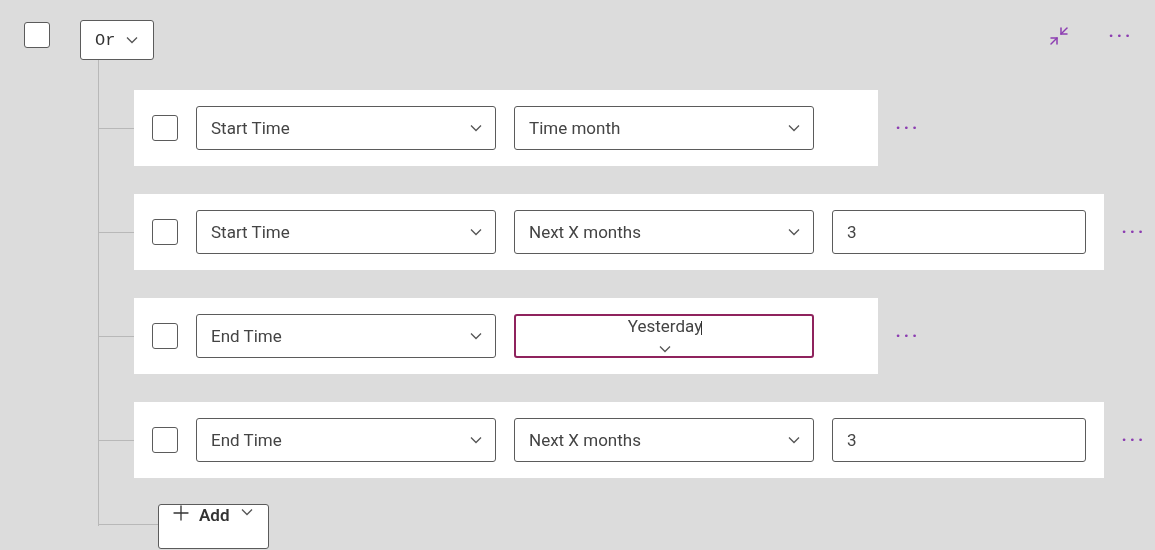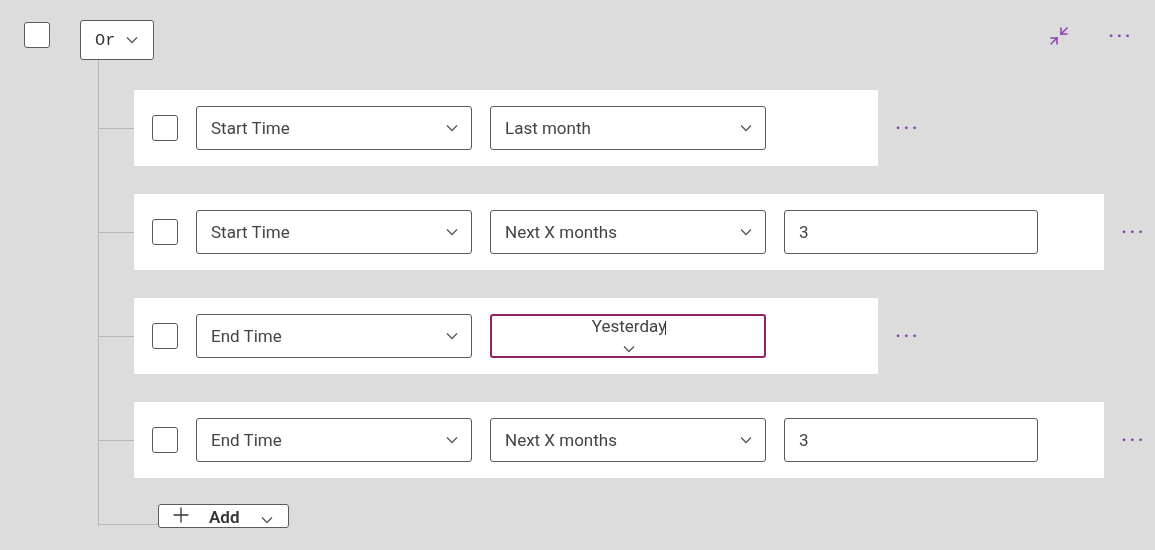--- a/index.html
+++ b/index.html
@@ -85,21 +85,21 @@
     cursor: pointer;
   }
   .dd {
     height: 44px;
     border: 1px solid #5b5b5b;
     border-radius: 3px;
     background: #fff;
     display: flex; align-items: center;
     justify-content: space-between;
     padding: 0 12px 0 14px;
-    width: 276px;
+    width: 300px;
     cursor: pointer;
     color: #444;
   }
   .dd.focused-input {
     border: 2px solid #8f235d;
     flex-direction: column;
   }
   .value-input {
     height: 44px;
     width: 168px;
@@ -115,22 +115,22 @@
     display: flex; align-items: center; justify-content: center;
     width: 32px; height: 32px;
     color: #8c3db1;
     position: absolute;
     left: 100%;
     margin-left: 14px;
     cursor: pointer;
   }
   .add-btn {
     position: absolute;
-    height: 24px;
-    display: flex; align-items: flex-end; gap: 20px;
+    height: 45px;
+    display: flex; align-items: flex-start; gap: 10px;
     padding: 0 14px;
     border: 1px solid #5b5b5b;
     border-radius: 3px;
     background: #fff;
     cursor: pointer;
     color: #333;
   }
 
   
   .chev svg, .collapse-btn svg { display:block; }
@@ -185,21 +185,21 @@
     <div class="check"></div>
     <div class="dd">
       <span>Start Time</span>
       <span class="chev">
         <svg width="14" height="14" viewBox="0 0 14 14">
             <path d="M2 4.5 L7 9.5 L12 4.5" fill="none" stroke="#555" stroke-width="1.3"></path>
           </svg>
       </span>
     </div>
     <div class="dd">
-      <span>Last month</span>
+      <span>Time month</span>
       <span class="chev">
         <svg width="14" height="14" viewBox="0 0 14 14">
             <path d="M2 4.5 L7 9.5 L12 4.5" fill="none" stroke="#555" stroke-width="1.3"></path>
           </svg>
       </span>
     </div>
     <div class="ellipsis">
       <span class="dots">···</span>
     </div>
   </div>

